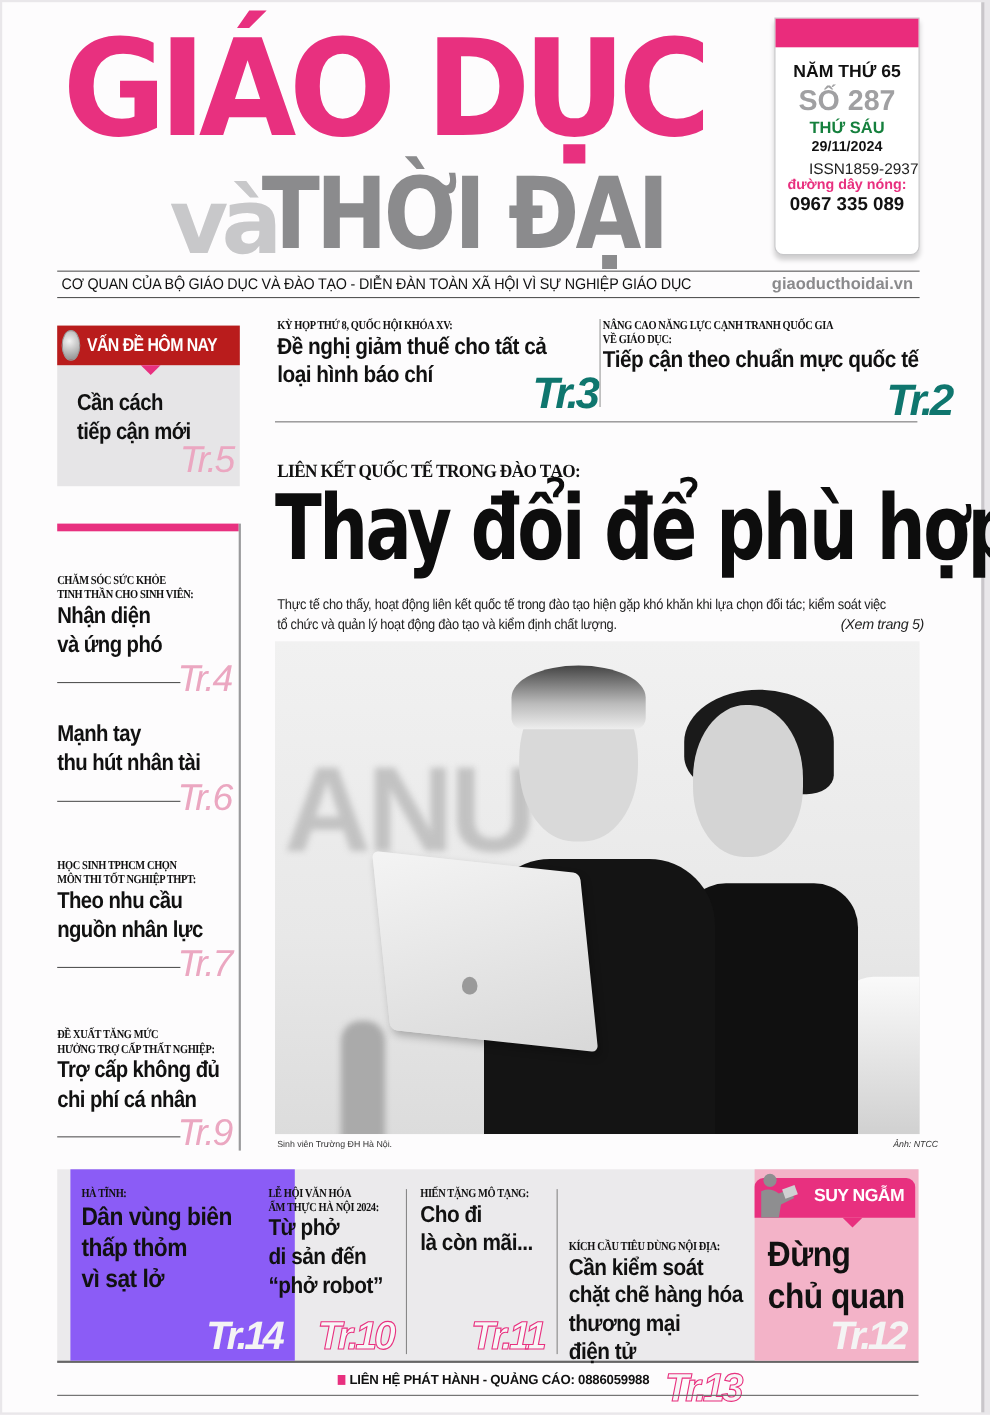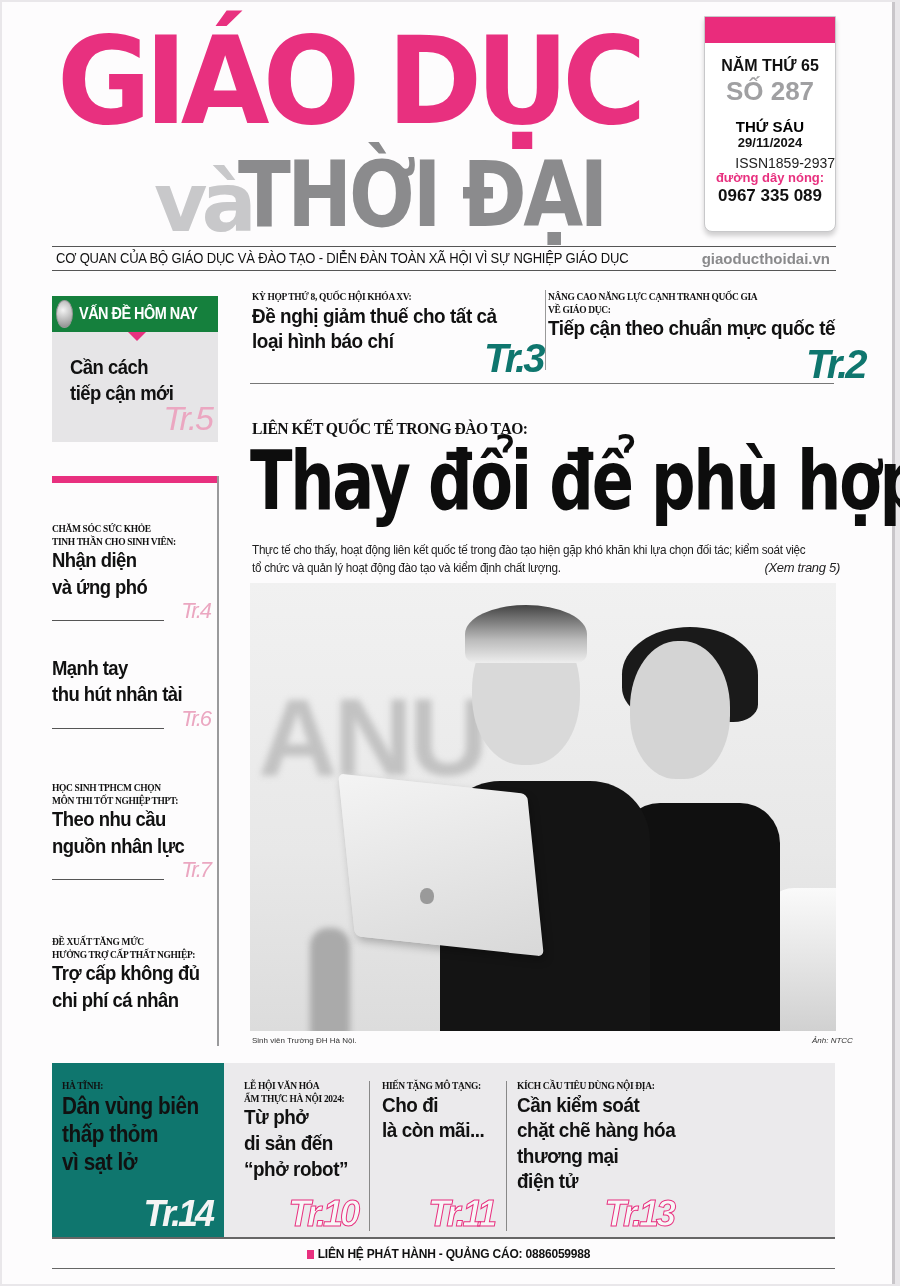--- a/index.html
+++ b/index.html
@@ -39,32 +39,32 @@
 
   
   .issue-box {
     left: 702px; top: 14px; width: 132px; height: 216px; border: 1px solid #c8c8ca;
     border-radius: 0 0 8px 8px; background: #fff; text-align: center;
     box-shadow: 0 4px 5px rgba(0,0,0,0.18);
   }
   .issue-bar { height: 26px; background: #ea2c7c; }
   .issue-year { margin-top: 14px; font-size: 16px; font-weight: 700; color: #111; }
   .issue-no { font-size: 26px; font-weight: 700; color: #a0a0a2; line-height: 1.1; margin-top: 2px; }
-  .issue-day { font-size: 15px; font-weight: 700; color: #000000; margin-top: 12px; }
+  .issue-day { font-size: 15px; font-weight: 700; color: #15803d; margin-top: 2px; }
   .issue-date { font-size: 13px; font-weight: 700; color: #111; }
   .issue-issn { font-size: 14px; color: #222; margin-top: 5px; text-align: right; }
   .issue-hot { font-size: 13px; font-weight: 700; color: #e8307f; line-height: 1.1; }
   .issue-phone { font-size: 17px; font-weight: 700; color: #111; margin-top: 1px; }
 
   
   .vdhn {
     left: 50px; top: 294px; width: 166px; height: 146px; background: #e6e5e7;
   }
   .vdhn-head {
-    height: 36px; background: #15803d; position: relative; display: flex; align-items: center;
+    height: 36px; background: #b91c1c; position: relative; display: flex; align-items: center;
   }
   .vdhn-head::after {
     content: ""; position: absolute; left: 76px; bottom: -9px; border-left: 9px solid transparent;
     border-right: 9px solid transparent; border-top: 9px solid #e8307f;
   }
   .globe-icon {
     width: 30px; height: 28px; margin-left: 4px; border-radius: 50%;
     background: radial-gradient(circle at 40% 35%, #f3f3f3 0%, #b8b8b8 55%, #888 100%);
     border: 1px solid #999;
   }
@@ -73,21 +73,21 @@
   .vdhn-page { position: absolute; right: 6px; bottom: 4px; font-size: 34px; color: #eba7c1; font-style: italic; letter-spacing: -2px; }
 
   .leftcol-rule { left: 215px; top: 474px; height: 570px; border-left: 2px solid #9a9a9c; }
   .leftcol-bar { left: 50px; top: 474px; width: 165px; height: 7px; background: #e8307f; }
 
   .side-story { left: 50px; width: 164px; }
   .kicker { font-family: "Liberation Serif", serif; font-size: 11px; font-weight: 700; line-height: 1.15; letter-spacing: -0.4px; text-transform: uppercase; color: #111; transform: scaleX(0.86); transform-origin: left top; white-space: nowrap; }
   .side-headline { font-size: 21px; font-weight: 700; line-height: 1.25; letter-spacing: -0.6px; transform: scaleX(0.88); transform-origin: left top; white-space: nowrap; }
   .side-foot { position: relative; height: 36px; }
   .side-foot .line { position: absolute; left: 0; top: 20px; width: 112px; border-top: 1px solid #555; }
-  .side-foot .pg { position: absolute; right: 6px; top: -2px; font-size: 22px; color: #eba7c1; font-style: italic; letter-spacing: -2px; }
+  .side-foot .pg { position: absolute; right: 6px; top: -2px; font-size: 34px; color: #eba7c1; font-style: italic; letter-spacing: -2px; }
 
   
   .top1 { left: 250px; top: 288px; width: 280px; }
   .top2 { left: 543px; top: 288px; width: 290px; border-left: 1px solid #999; padding-left: 2px; height: 80px; }
   .top-headline { font-size: 21px; font-weight: 700; line-height: 1.22; letter-spacing: -0.5px; transform: scaleX(0.9); transform-origin: left top; white-space: nowrap; }
   .big-pg { font-size: 40px; font-weight: 900; font-style: italic; color: #0f766e; letter-spacing: -3px; margin-left: 32px; }
   .top-rule { left: 248px; top: 381px; width: 584px; border-top: 1px solid #777; }
 
   
   .lead-kicker { left: 250px; top: 417px; font-size: 17px; font-weight: 700; letter-spacing: -0.6px; transform: scaleX(0.92); transform-origin: left top; white-space: nowrap; }
@@ -265,24 +265,28 @@
 
   <div class="abs side-story" style="top:933px;">
     <div class="kicker">
       <div>ĐỀ XUẤT TĂNG MỨC</div>
       <div>HƯỞNG TRỢ CẤP THẤT NGHIỆP:</div>
     </div>
     <div class="side-headline">
       <div>Trợ cấp không đủ</div>
       <div>chi phí cá nhân</div>
     </div>
+    <div class="side-foot">
+      <div class="line"></div>
+      <div class="pg">Tr.9</div>
+    </div>
   </div>
 
   <div class="abs strip">
-    <div class="strip-cell" style="left:0; width:172px; background:#0f766e; padding-left:10px;">
+    <div class="strip-cell" style="left:12px; width:204px; background:#8b5cf6; padding-left:10px;">
       <div class="kicker">HÀ TĨNH:</div>
       <div class="strip-head" style="font-size:23px;">
         <div>Dân vùng biên</div>
         <div>thấp thỏm</div>
         <div>vì sạt lở</div>
       </div>
       <div class="strip-pg pg-solid-white">Tr.14</div>
     </div>
 
     <div class="strip-cell" style="left:172px; width:145px; padding-left:20px;">
@@ -302,30 +306,45 @@
     <div class="strip-cell" style="left:318px; width:136px; padding-left:12px;">
       <div class="kicker">HIẾN TẶNG MÔ TẠNG:</div>
       <div class="strip-head">
         <div>Cho đi</div>
         <div>là còn mãi...</div>
       </div>
       <div class="strip-pg pg-outline">Tr.11</div>
     </div>
     <div class="vsep" style="left:454px;"></div>
 
-    <div class="strip-cell" style="left:455px; width:178px; padding-left:10px;">
+    <div class="strip-cell" style="left:455px; width:178px; padding-left:10px;margin-top:48px;">
       <div class="kicker">KÍCH CẦU TIÊU DÙNG NỘI ĐỊA:</div>
       <div class="strip-head">
         <div>Cần kiểm soát</div>
         <div>chặt chẽ hàng hóa</div>
         <div>thương mại</div>
         <div>điện tử</div>
       </div>
       <div class="strip-pg pg-outline">Tr.13</div>
     </div>
 
+    <div class="strip-cell" style="left:634px; width:149px; background:#f3b3c8;">
+      <div class="suyngam-head">
+        <svg class="reader-icon" viewBox="0 0 38 42">
+          <circle cx="12" cy="8" r="6" fill="#8e8e90"></circle>
+          <path d="M4 18 Q12 14 20 20 L30 16 L34 24 L22 30 L20 42 L4 42 Z" fill="#8e8e90"></path>
+          <rect x="24" y="14" width="12" height="9" fill="#d0d0d2" transform="rotate(-20 30 18)"></rect>
+        </svg>
+        <span class="suyngam-title">SUY NGẪM</span>
+      </div>
+      <div class="strip-head" style="position:absolute; left:12px; top:58px; font-size:32px; line-height:1.2;">
+        <div>Đừng</div>
+        <div>chủ quan</div>
+      </div>
+      <div class="strip-pg pg-solid-white">Tr.12</div>
+    </div>
   </div>
 
   <div class="abs footer">
     <span class="sq"></span><span>LIÊN HỆ PHÁT HÀNH - QUẢNG CÁO:  0886059988</span>
   </div>
   <div class="abs footer-line"></div>
 </div>
 
 </body></html>

